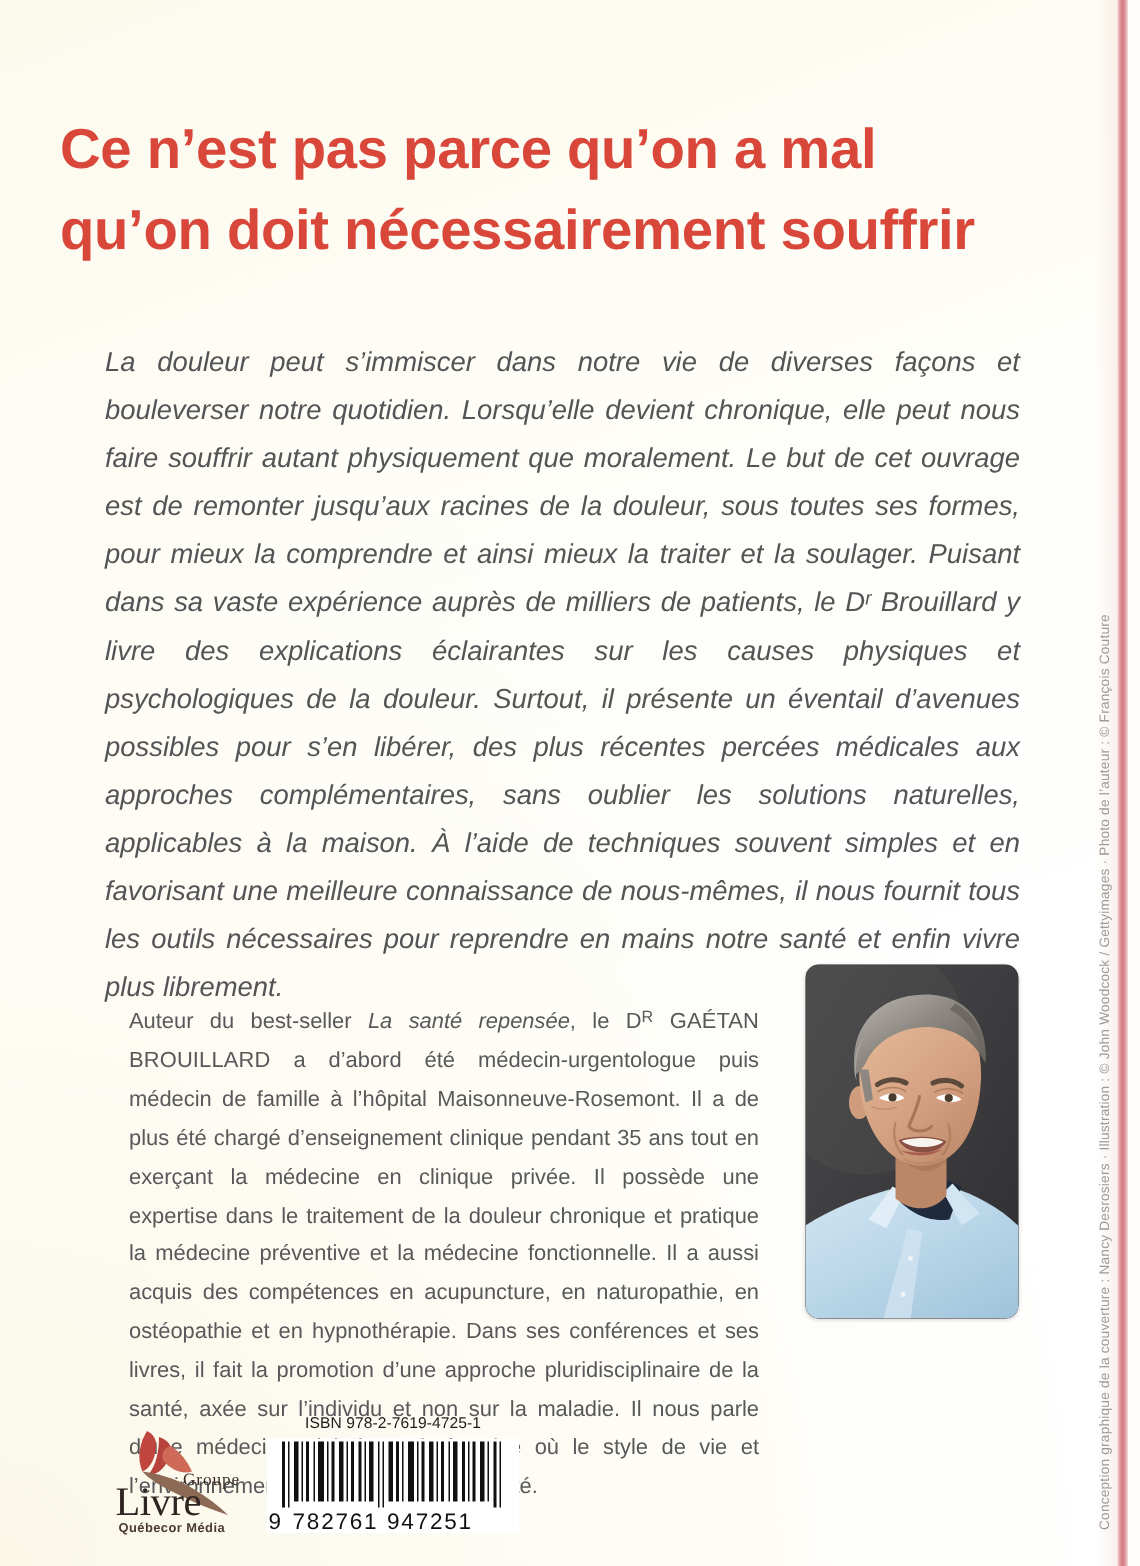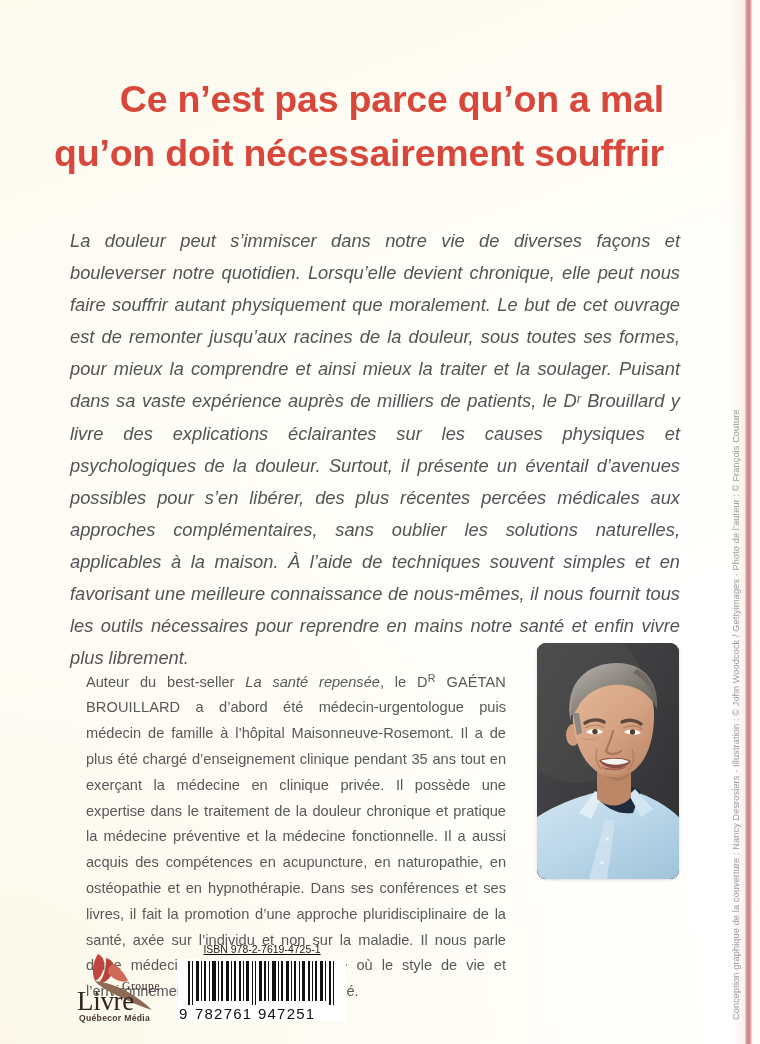--- a/index.html
+++ b/index.html
@@ -54,21 +54,21 @@
     height: 1044px;
     background: linear-gradient(90deg, rgba(245,235,225,0) 0%, rgba(243,228,222,0.55) 100%);
   }
 
   
   .headline {
     position: absolute;
     left: 0;
     right: 56px;
     top: 72px;
-    text-align: right;
+    text-align: left;
     color: #d9473b;
     font-size: 37.5px;
     line-height: 1.45;
     font-weight: 700;
     letter-spacing: -0.2px;
     padding: 0 40px;
     box-sizing: border-box;
   }
   .headline .l1 { display: block; }
   .headline .l2 { display: block; }
@@ -154,21 +154,20 @@
   }
   .publisher svg { display: block; width: 100%; height: 100%; }
 
   
   .isbn-block {
     position: absolute;
     left: 178px;
     top: 944px;
     width: 168px;
     text-align: center;
-    text-decoration: underline;
   }
   .isbn-text {
     font-size: 10.4px;
     color: #1b1b1b;
     letter-spacing: 0.05px;
     margin-bottom: 4px;
     font-weight: 400;
   }
   .barcode-wrap {
     width: 168px;

